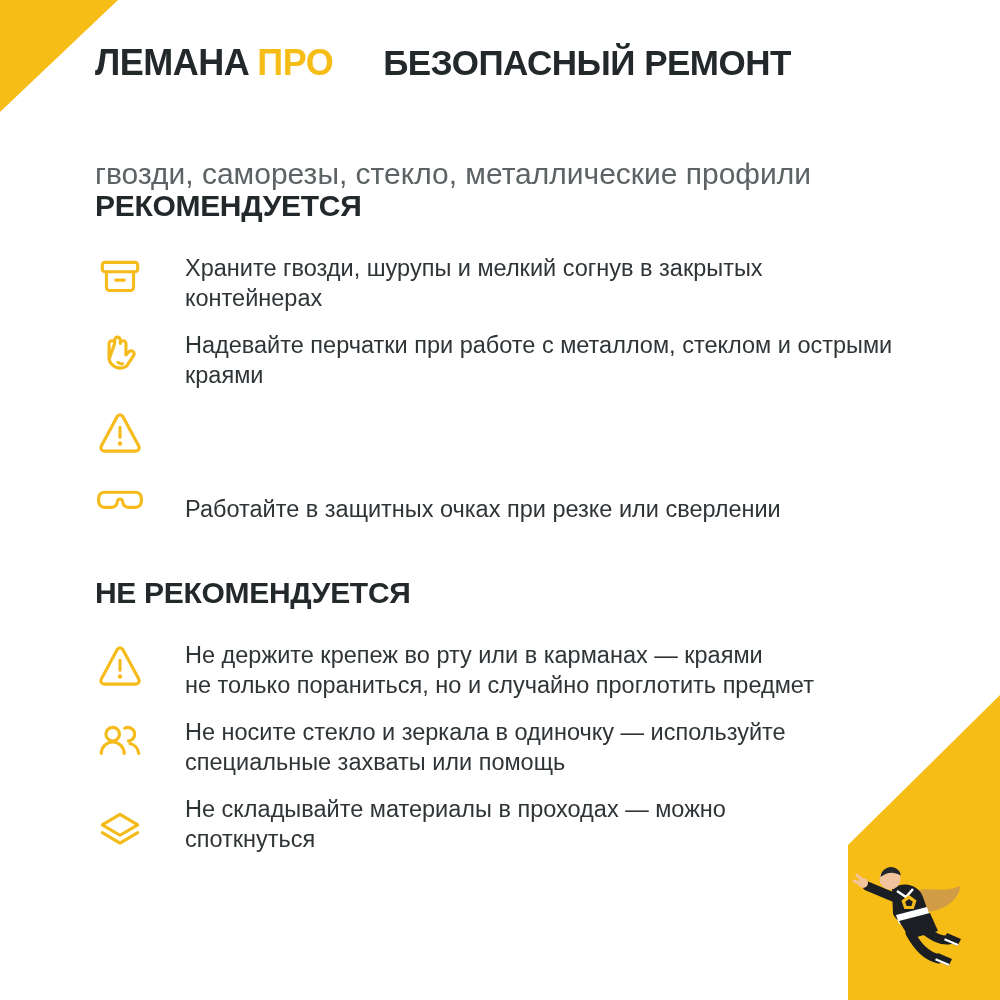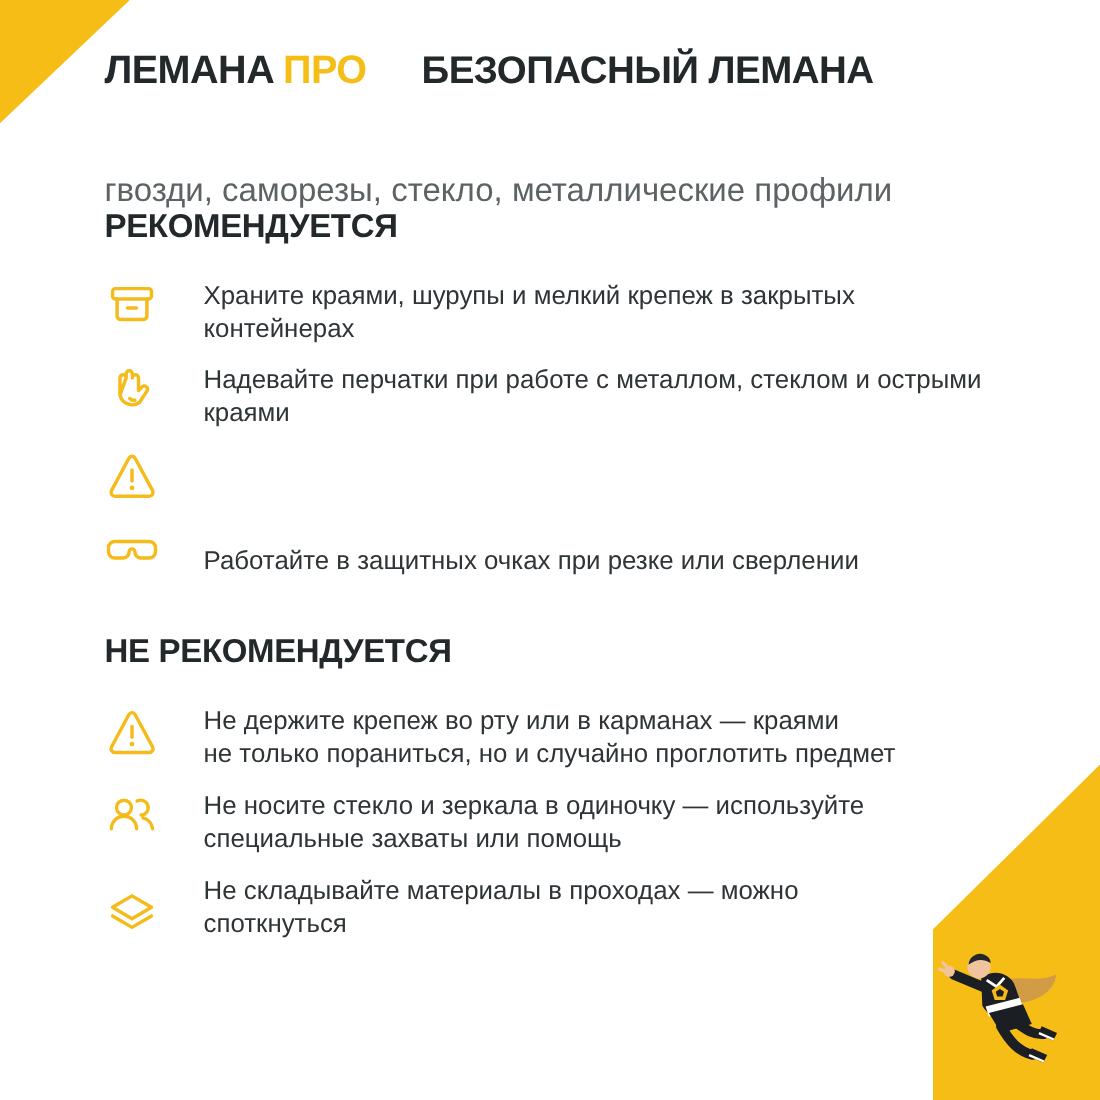--- a/index.html
+++ b/index.html
@@ -70,39 +70,39 @@
 <body>
 
 <div class="poster">
 
   <div class="corner-tl"></div>
 
   <div class="header">
     <div class="logo">
       <span>ЛЕМАНА</span><span class="accent">ПРО</span>
     </div>
-    <div class="header-title">БЕЗОПАСНЫЙ ЛЕМАНА</div>
+    <div class="header-title">БЕЗОПАСНЫЙ РЕМОНТ</div>
   </div>
 
   <div class="main">
     <div class="page-subtitle">гвозди, саморезы, стекло, металлические профили</div>
 
     <div class="section">
       <h2 class="section-heading">РЕКОМЕНДУЕТСЯ</h2>
       <div class="items">
 
         <div class="item">
           <span class="item-icon">
             <svg viewBox="0 0 48 48">
               <rect class="icon-stroke" x="7" y="9" width="34" height="9" rx="2.5"></rect>
               <path class="icon-stroke" d="M11 18 v15 a3 3 0 0 0 3 3 h20 a3 3 0 0 0 3 -3 V18"></path>
               <line class="icon-stroke" x1="20" y1="26" x2="28" y2="26"></line>
             </svg>
           </span>
-          <div class="item-text">Храните краями, шурупы и мелкий крепеж в закрытых
+          <div class="item-text">Храните гвозди, шурупы и мелкий согнув в закрытых
 контейнерах</div>
         </div>
 
         <div class="item">
           <span class="item-icon">
             <svg viewBox="0 0 48 48">
               <path class="icon-stroke" d="M13.5 28 V13 a2.7 2.7 0 0 1 5.4 0 m0 0 V9.5 a2.7 2.7 0 0 1 5.4 0 V13 a2.7 2.7 0 0 1 5.4 0 v11 l2.8 -3 a2.9 2.9 0 0 1 4.4 3.8 L30.5 34.5 A11 11 0 0 1 13.5 28 Z"></path>
               <path class="icon-stroke" d="M22 31 a5 5 0 0 0 4.5 1.5"></path>
             </svg>
           </span>

